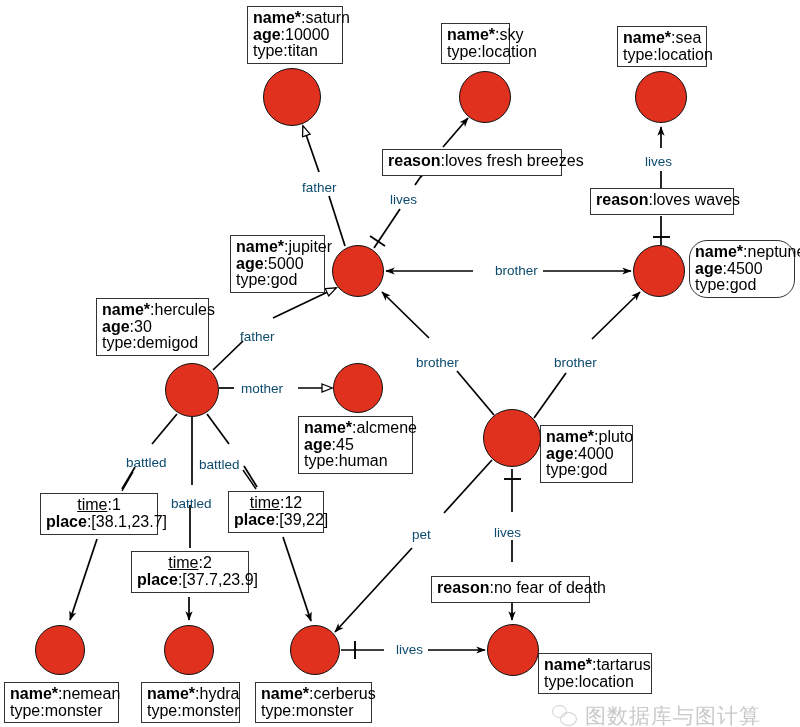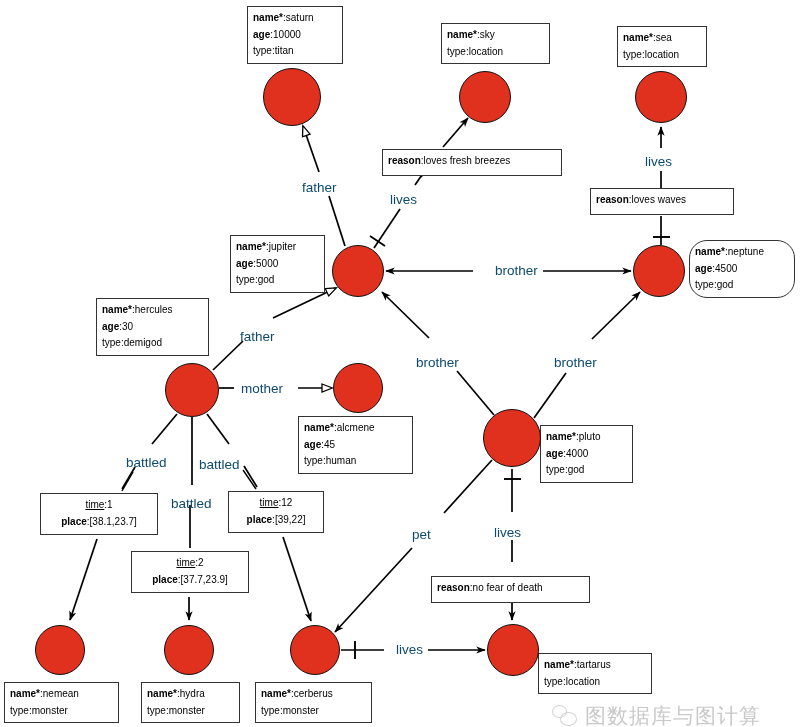--- a/index.html
+++ b/index.html
@@ -29,21 +29,21 @@
     border:1.3px solid #111111;
     box-sizing:border-box;
   }
   
   .propbox{
     position:absolute;
     background:#ffffff;
     border:1.3px solid #333333;
     box-sizing:border-box;
     padding:3px 5px 8px 5px;
-    font-size:10px;
+    font-size:16px;
     line-height:16.5px;
     color:#000000;
     white-space:nowrap;
   }
   .propbox .k{font-weight:bold;}
   .propbox .ku{font-weight:normal;text-decoration:underline;}
   .propbox .v{font-weight:normal;}
   .relbox{
     text-align:left;
   }
@@ -162,21 +162,21 @@
     </g>
   </svg>
 
   <div id="overlay">
       <div class="propbox" style="left: 247px; top: 6px; width: 96px; height: 58px;">
         <div><span class="k">name*</span><span class="v">:saturn</span></div>
         <div><span class="k">age</span><span class="v">:10000</span></div>
         <div><span class="v">type</span><span class="v">:titan</span></div>
       </div>
       <div class="node" style="left: 263px; top: 68px; width: 58px; height: 58px; background: rgb(224, 48, 30);"></div>
-      <div class="propbox" style="left: 441px; top: 23px; width: 109px; height: 41px;">
+      <div class="propbox" style="left: 441px; top: 23px; width: 69px; height: 41px;">
         <div><span class="k">name*</span><span class="v">:sky</span></div>
         <div><span class="v">type</span><span class="v">:location</span></div>
       </div>
       <div class="node" style="left: 459px; top: 71px; width: 52px; height: 52px; background: rgb(224, 48, 30);"></div>
       <div class="propbox" style="left: 617px; top: 10px; width: 90px; height: 41px; margin-top: 16px;">
         <div><span class="k">name*</span><span class="v">:sea</span></div>
         <div><span class="v">type</span><span class="v">:location</span></div>
       </div>
       <div class="node" style="left: 635px; top: 71px; width: 52px; height: 52px; background: rgb(224, 48, 30);"></div>
       <div class="propbox" style="left: 230px; top: 235px; width: 95px; height: 58px;">

